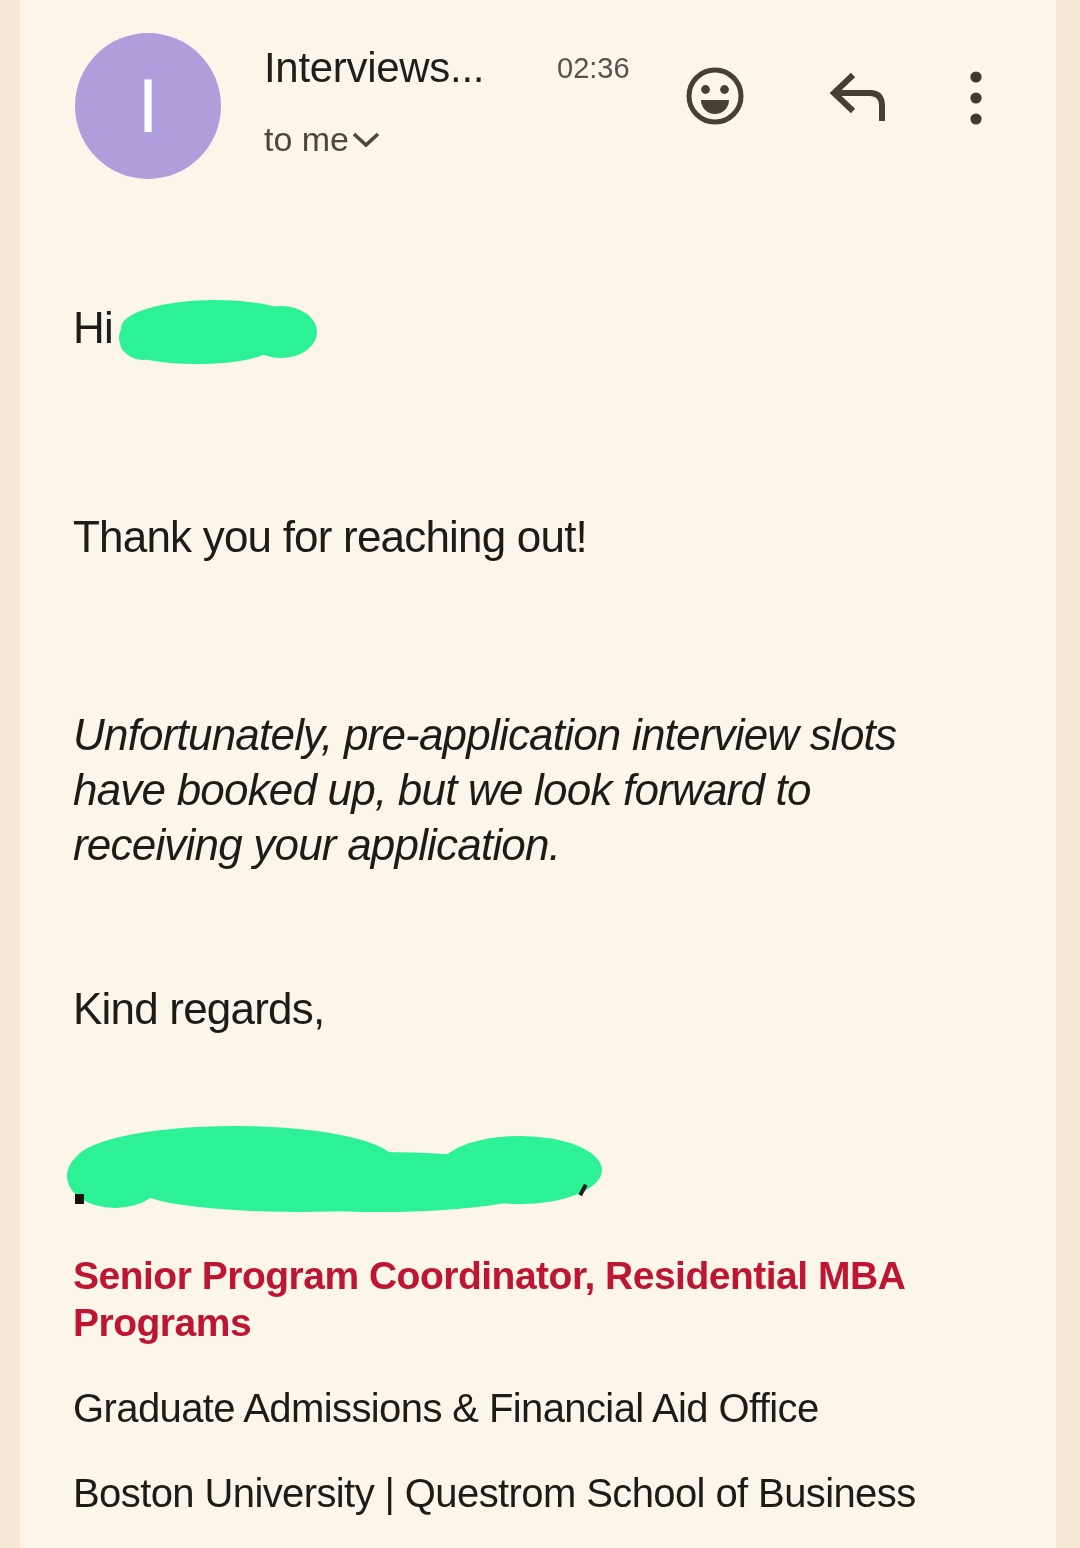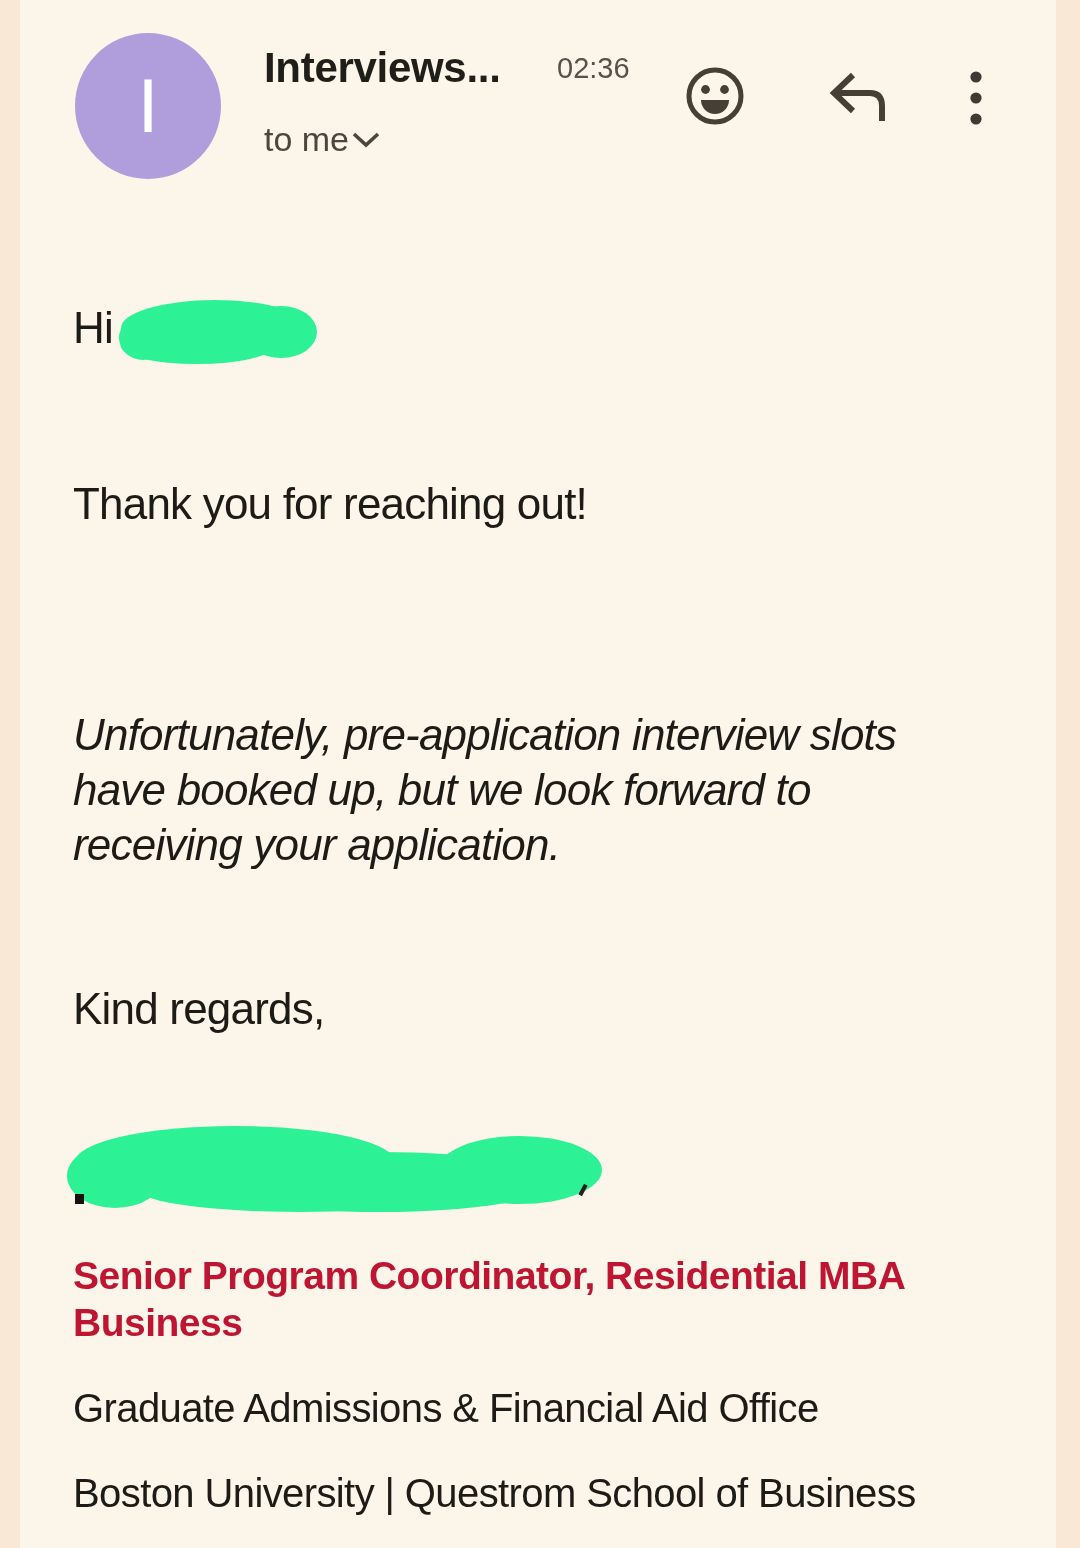--- a/index.html
+++ b/index.html
@@ -38,21 +38,21 @@
   .avatar-letter {
     color: #FFFFFF;
     font-size: 76px;
     font-weight: 400;
     line-height: 1;
   }
   .sender-name {
     position: absolute;
     left: 264px; top: 44px;
     font-size: 42px;
-    font-weight: 700;
+    font-weight: 400;
     color: #201E19;
     letter-spacing: -0.3px;
     white-space: nowrap;
   }
   .msg-time {
     position: absolute;
     left: 557px; top: 52px;
     font-size: 29px;
     font-weight: 400;
     color: #57524B;
@@ -83,21 +83,21 @@
   .bodyline {
     position: absolute;
     left: 73px;
     color: #1D1B16;
     font-size: 44px;
     letter-spacing: -0.8px;
     white-space: nowrap;
     line-height: 1.25;
   }
   .greeting   { top: 300px; }
-  .thanks     { top: 476px; }
+  .thanks     { top: 509px; }
   .paragraph  { top: 707px; font-style: italic; }
   .paragraph .pline { white-space: nowrap; line-height: 55px; }
   .closing    { top: 981px; }
 
   
   .redaction { position: absolute; pointer-events: none; }
   .blob1 { left: 113px; top: 296px; }
   .blob2 { left: 50px;  top: 1118px; }
   .remnant-mark {
     position: absolute;
@@ -228,19 +228,19 @@
         <ellipse cx="65" cy="58" rx="48" ry="32"></ellipse>
         <ellipse cx="250" cy="72" rx="160" ry="22"></ellipse>
       </g>
     </svg>
   </div>
   <div class="remnant-mark"></div>
   <div class="remnant-tick"></div>
 
   <div class="sig-title">
     <div class="sline">Senior Program Coordinator, Residential MBA</div>
-    <div class="sline">Business</div>
+    <div class="sline">Programs</div>
   </div>
 
   <div class="sig-office">Graduate Admissions &amp; Financial Aid Office</div>
   <div class="sig-org">Boston University | Questrom School of Business</div>
 
 </div>
 
 </body></html>

